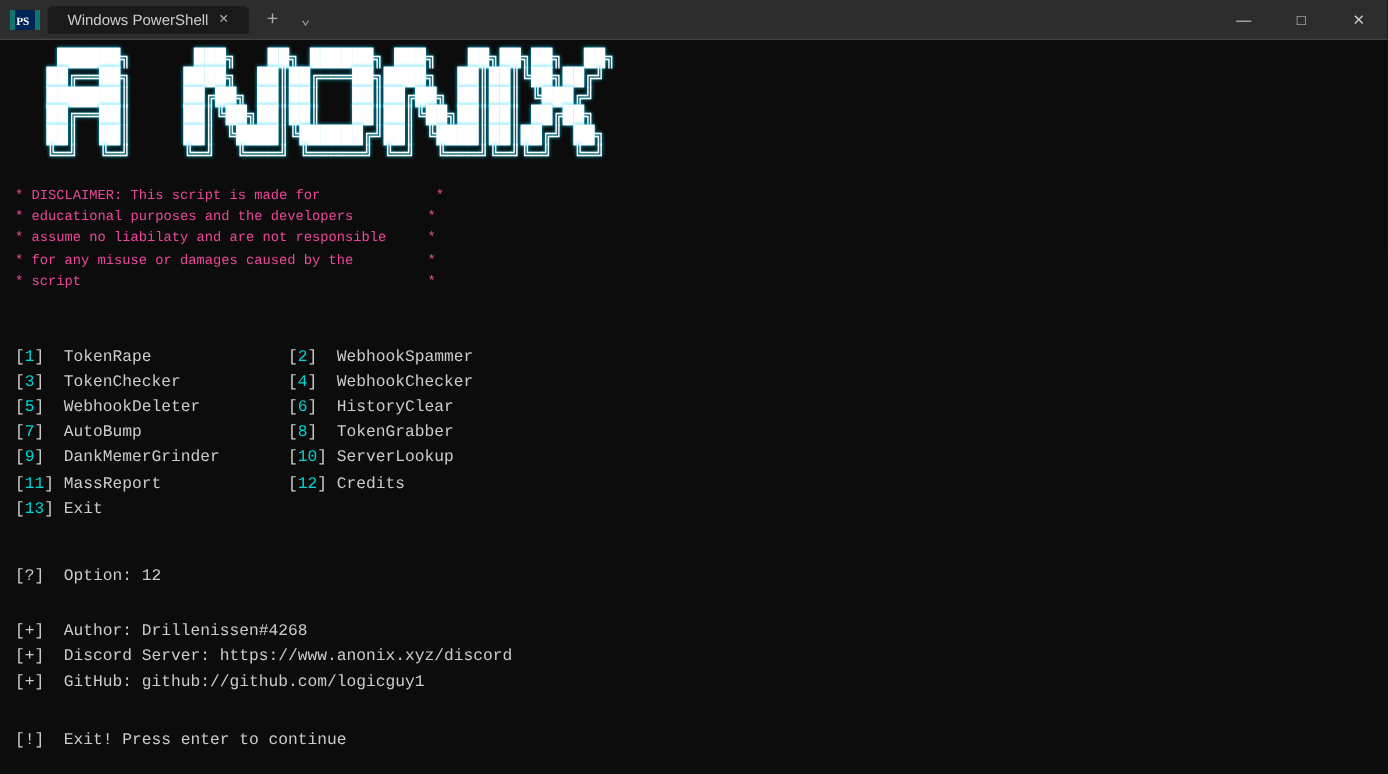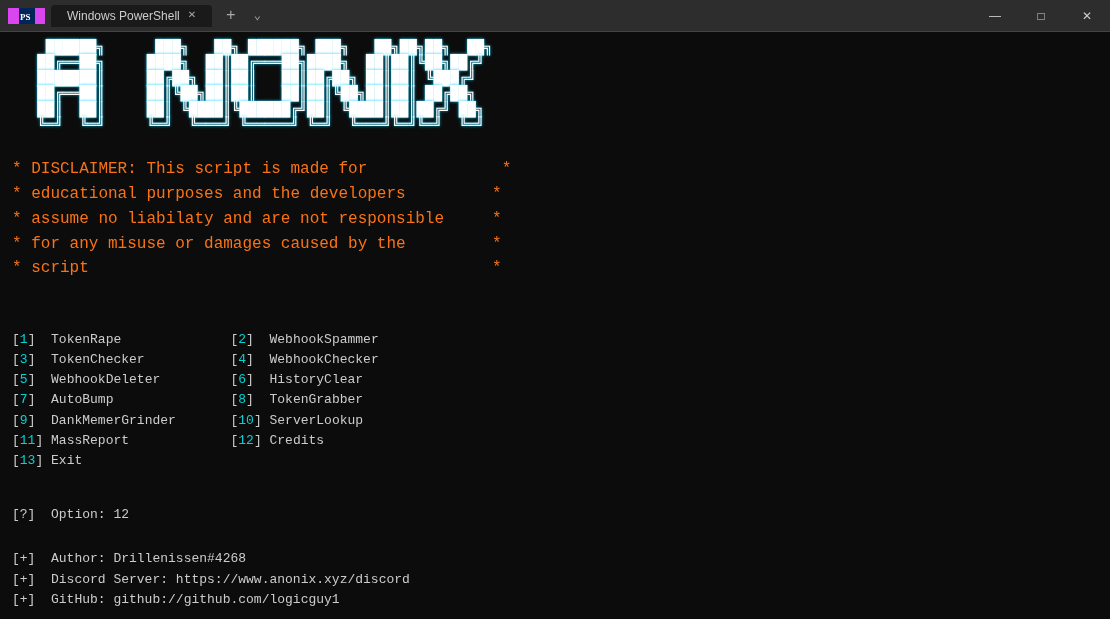--- a/index.html
+++ b/index.html
@@ -24,23 +24,23 @@
       user-select: none;
     }
 
     .titlebar-left {
       display: flex;
       align-items: center;
       gap: 6px;
     }
 
     .titlebar-icon {
-      width: 37px;
+      width: 24px;
       height: 16px;
-      background: #d946ef;
+      background: #0f766e;
       display: flex;
       align-items: center;
       justify-content: center;
       font-size: 10px;
       color: white;
       font-weight: bold;
     }
 
     .titlebar-tab {
       background: #1a1a1a;
@@ -108,22 +108,22 @@
       color: #ffffff;
       font-size: 13px;
       font-family: 'Courier New', monospace;
       line-height: 1.15;
       letter-spacing: 0;
       white-space: pre;
       text-shadow: 0 0 2px #00bfff;
     }
 
     .disclaimer {
-      color: #f97316;
-      font-size: 16px;
+      color: #ec4899;
+      font-size: 11px;
       white-space: pre;
       line-height: 1.55;
       margin-bottom: 4px;
     }
 
     .menu {
       color: #cccccc;
       font-size: 13px;
       white-space: pre;
       line-height: 1.55;

